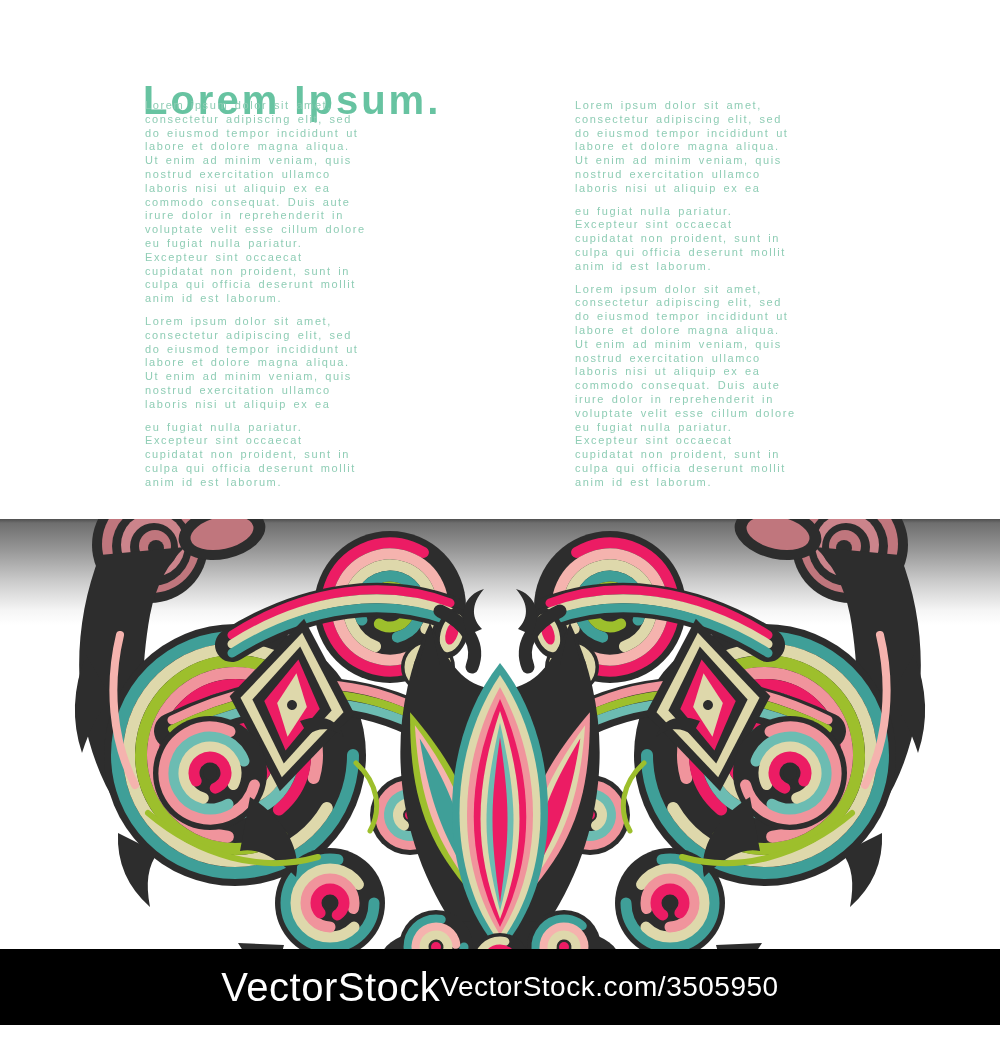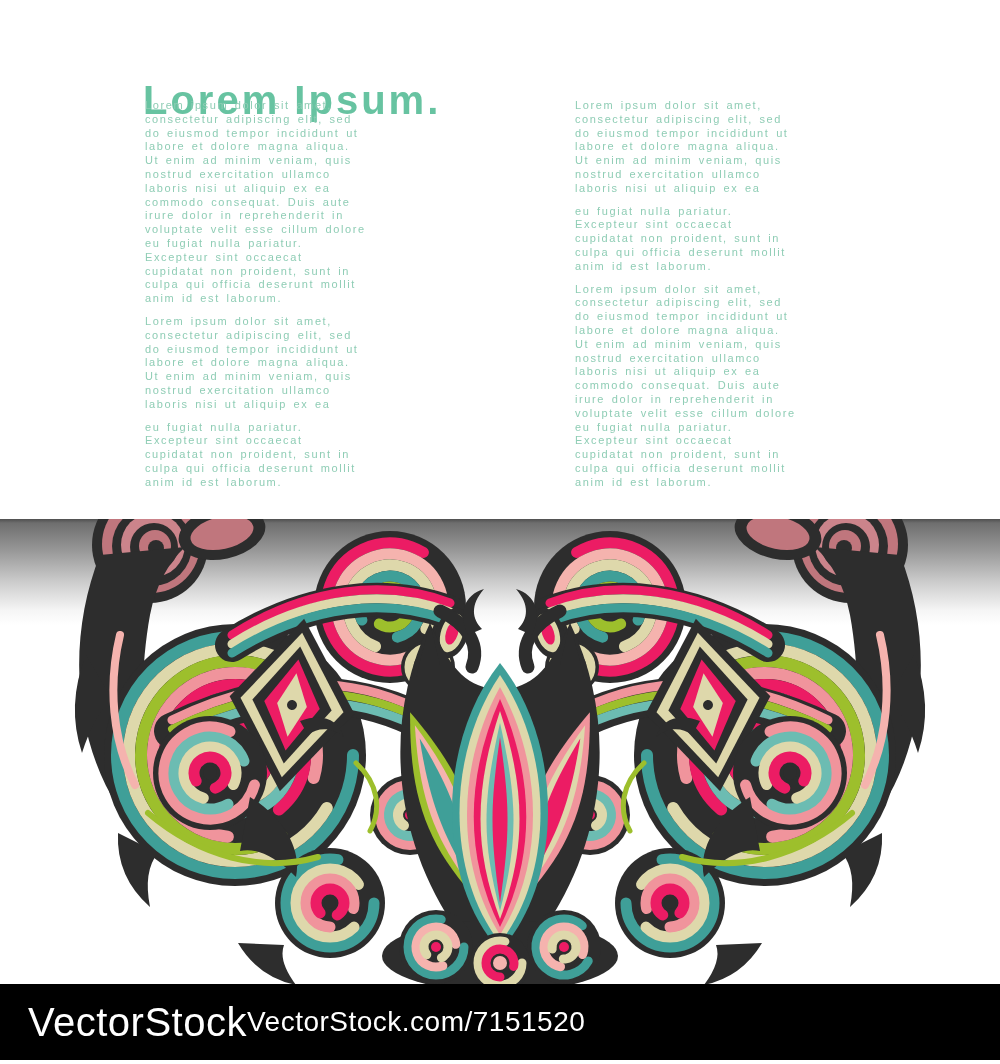--- a/index.html
+++ b/index.html
@@ -28,23 +28,23 @@
   .f-rose{fill:var(--rose,#c0767d)} .f-rose2{fill:var(--rose2,#cb848b)}
   .f-cream{fill:var(--cream,#ded8ab)} .s-cream{stroke:var(--cream,#ded8ab)}
   .f-pink{fill:var(--pink,#f0949c)} .s-pink{stroke:var(--pink,#f0949c)}
   .f-pinkl{fill:var(--pinkl,#f5b3ae)} .s-pinkl{stroke:var(--pinkl,#f5b3ae)}
   .f-magenta{fill:var(--magenta,#ec1c64)} .s-magenta{stroke:var(--magenta,#ec1c64)}
   .f-teal{fill:var(--teal,#3f9f98)} .s-teal{stroke:var(--teal,#3f9f98)}
   .f-teall{fill:var(--teall,#6cbcb2)} .s-teall{stroke:var(--teall,#6cbcb2)}
   .f-lime{fill:var(--lime,#9dbf2c)} .s-lime{stroke:var(--lime,#9dbf2c)}
 
   
-  .footer{position:absolute;left:0;top:984px;width:100%;height:76px;z-index:4;
+  .footer{position:absolute;left:0;top:949px;width:100%;height:76px;z-index:4;
           background:var(--footer-bg,#000);color:var(--footer-fg,#fff);
-          display:flex;align-items:center;justify-content:flex-start;
+          display:flex;align-items:center;justify-content:center;
           padding:0 28px;box-sizing:border-box;}
   .brand{font-size:40px;letter-spacing:.5px;}
   .url{font-size:28px;letter-spacing:.5px;}
 </style>
 </head>
 <body>
 
 <div class="page">
 
   <div class="band"></div>
@@ -283,16 +283,16 @@
 eu fugiat nulla pariatur.
 Excepteur sint occaecat
 cupidatat non proident, sunt in
 culpa qui officia deserunt mollit
 anim id est laborum.</p>
       </div>
   </section>
 
   <footer class="footer">
     <span class="brand">VectorStock</span>
-    <span class="url">VectorStock.com/7151520</span>
+    <span class="url">VectorStock.com/3505950</span>
   </footer>
 
 </div>
 
 </body></html>

